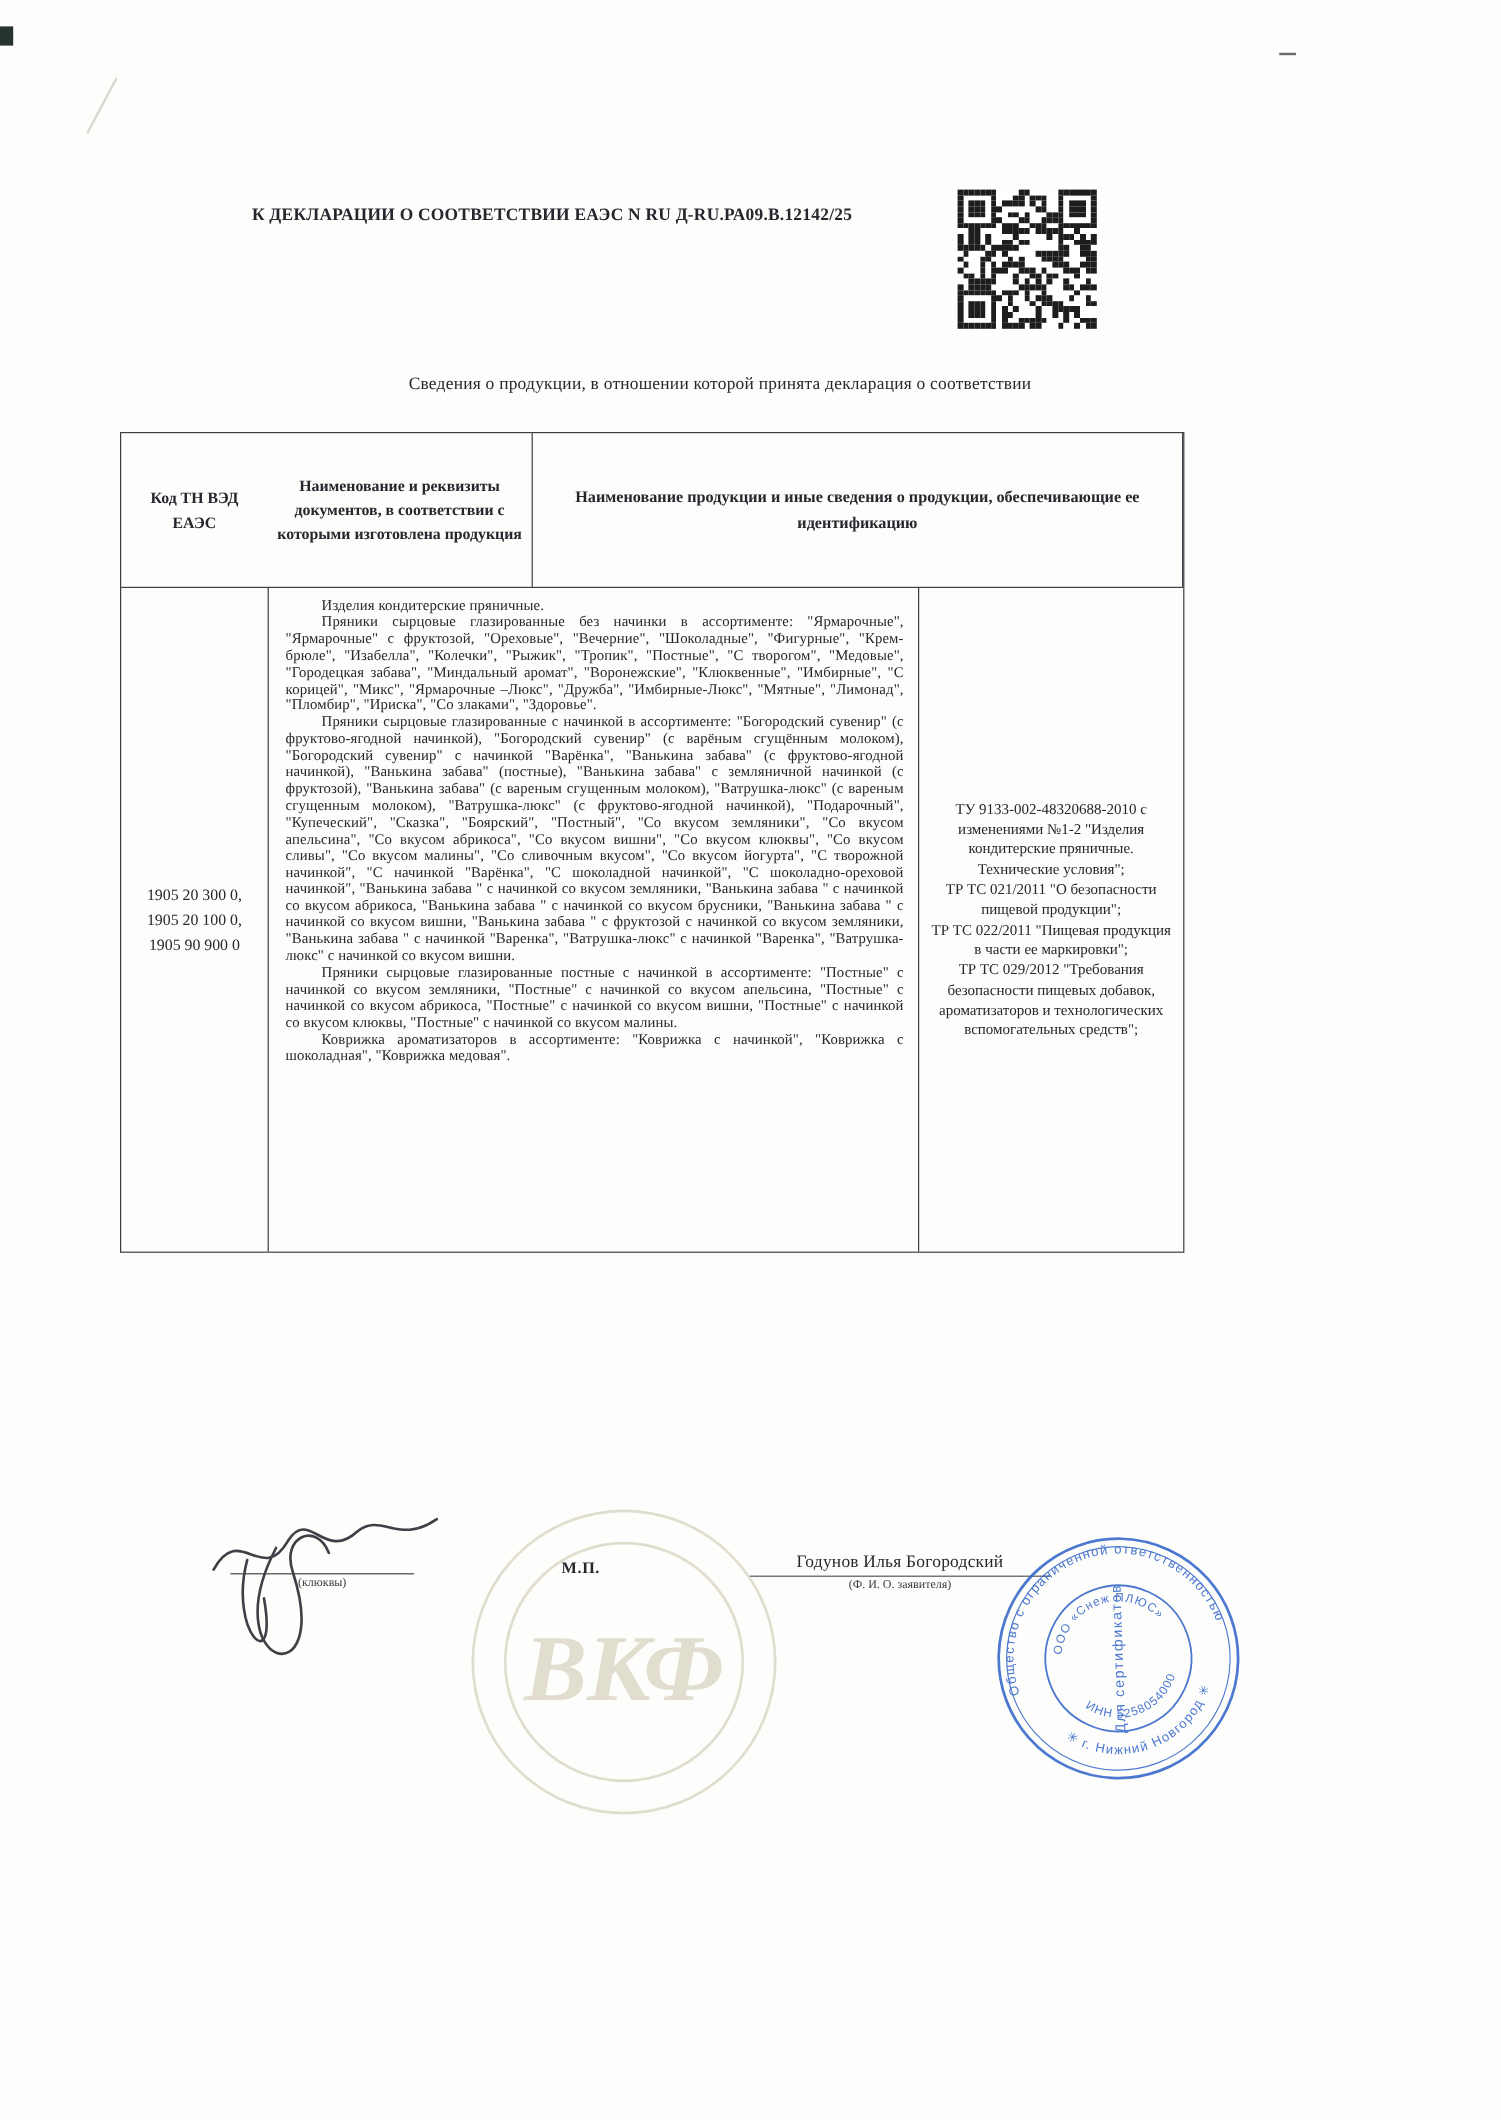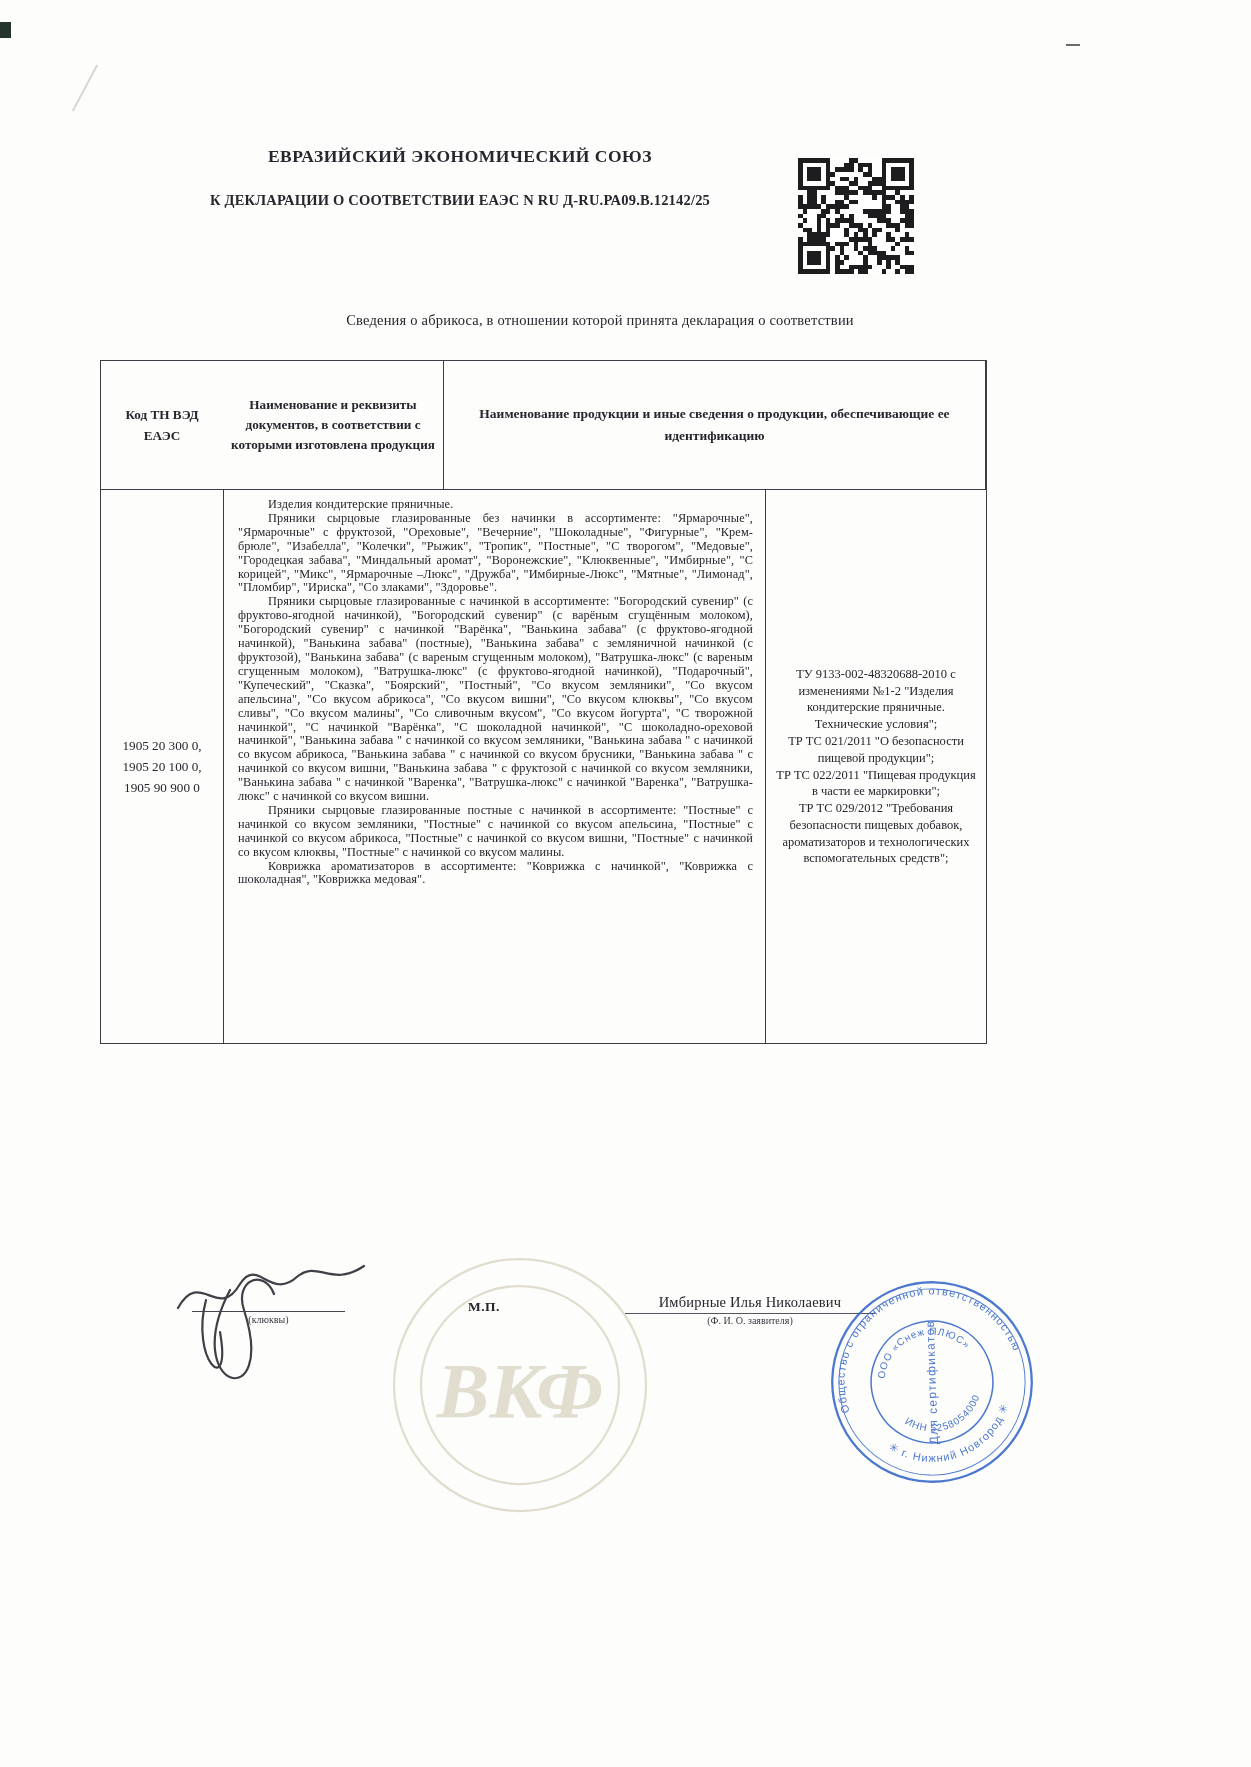--- a/index.html
+++ b/index.html
@@ -79,21 +79,20 @@
 </head>
 <body>
 
 <div class="page">
 
   <div class="artifact corner"></div>
   <div class="artifact dash"></div>
   <div class="artifact crease"></div>
 
   <div class="header">
-    <div class="h-title">ЕВРАЗИЙСКИЙ ЭКОНОМИЧЕСКИЙ СОЮЗ</div>
     <div class="h-sub decl">К ДЕКЛАРАЦИИ О СООТВЕТСТВИИ ЕАЭС N RU Д-RU.РА09.В.12142/25</div>
   </div>
 
   <div class="qr">
       <i style="grid-row:1;grid-column:1"></i>
       <i style="grid-row:1;grid-column:2"></i>
       <i style="grid-row:1;grid-column:3"></i>
       <i style="grid-row:1;grid-column:4"></i>
       <i style="grid-row:1;grid-column:5"></i>
       <i style="grid-row:1;grid-column:6"></i>
@@ -412,21 +411,21 @@
       <i style="grid-row:25;grid-column:11"></i>
       <i style="grid-row:25;grid-column:12"></i>
       <i style="grid-row:25;grid-column:14"></i>
       <i style="grid-row:25;grid-column:15"></i>
       <i style="grid-row:25;grid-column:19"></i>
       <i style="grid-row:25;grid-column:22"></i>
       <i style="grid-row:25;grid-column:24"></i>
       <i style="grid-row:25;grid-column:25"></i>
     </div>
 
-  <div class="section-title">Сведения о абрикоса, в отношении которой принята декларация о соответствии</div>
+  <div class="section-title">Сведения о продукции, в отношении которой принята декларация о соответствии</div>
 
   <div class="tbl">
     <div class="tr head">
       <div class="td c1 th">Код ТН ВЭД ЕАЭС</div>
       <div class="td c3 th">Наименование и реквизиты документов, в соответствии с которыми изготовлена продукция</div>
       <div class="td c2 th">Наименование продукции и иные сведения о продукции, обеспечивающие ее идентификацию</div>
     </div>
     <div class="tr body">
       <div class="td c1 code-cell">
         <div>1905 20 300 0,</div>
@@ -459,21 +458,21 @@
     <path d="M18,68 C40,28 58,82 80,44 C98,16 110,62 138,36 C158,20 172,48 204,26"></path>
     <path d="M70,50 C18,150 118,176 84,70 C74,40 104,28 114,54"></path>
     <path d="M46,60 C30,120 72,160 60,92"></path>
   </svg>
   <div class="sig-line"></div>
   <div class="sig-caption">(клюквы)</div>
 
   <div class="mp">М.П.</div>
 
   <div class="applicant">
-    <div class="app-name">Имбирные Илья Николаевич</div>
+    <div class="app-name">Годунов Илья Богородский</div>
     <div class="app-caption">(Ф. И. О. заявителя)</div>
   </div>
 
   <svg class="stamp" viewBox="0 0 240 240">
     <g transform="rotate(-20 120 120)">
       <circle cx="120" cy="120" r="105" stroke-width="2.4"></circle>
       <circle cx="120" cy="120" r="98" stroke-width="1"></circle>
       <circle cx="120" cy="120" r="64" stroke-width="1.6"></circle>
       <defs>
         <path id="sp-out-top" d="M 28,120 A 92,92 0 0 1 212,120"></path>

